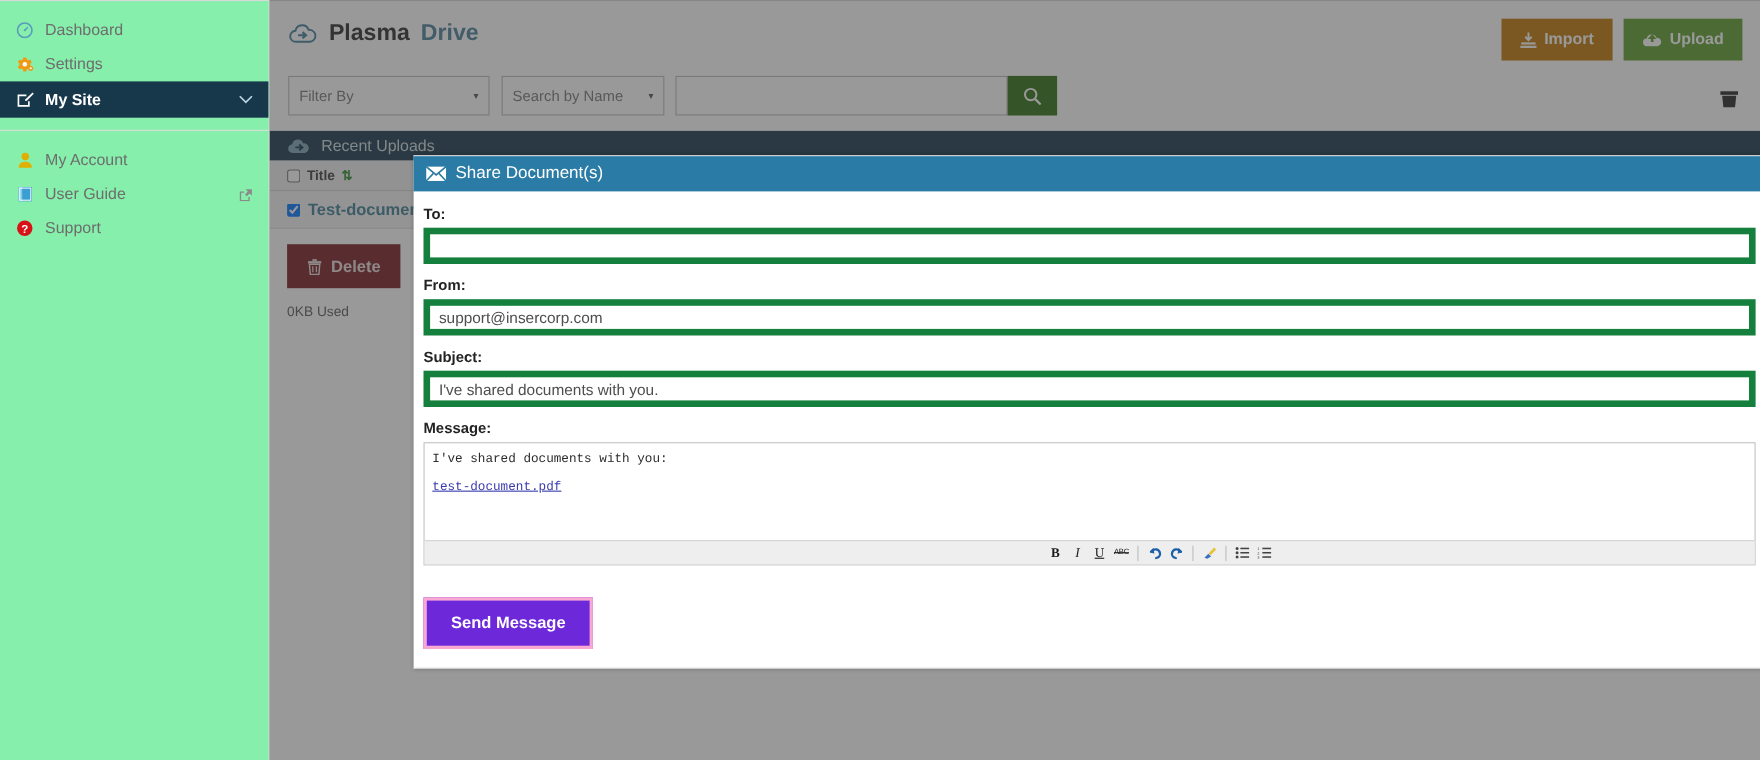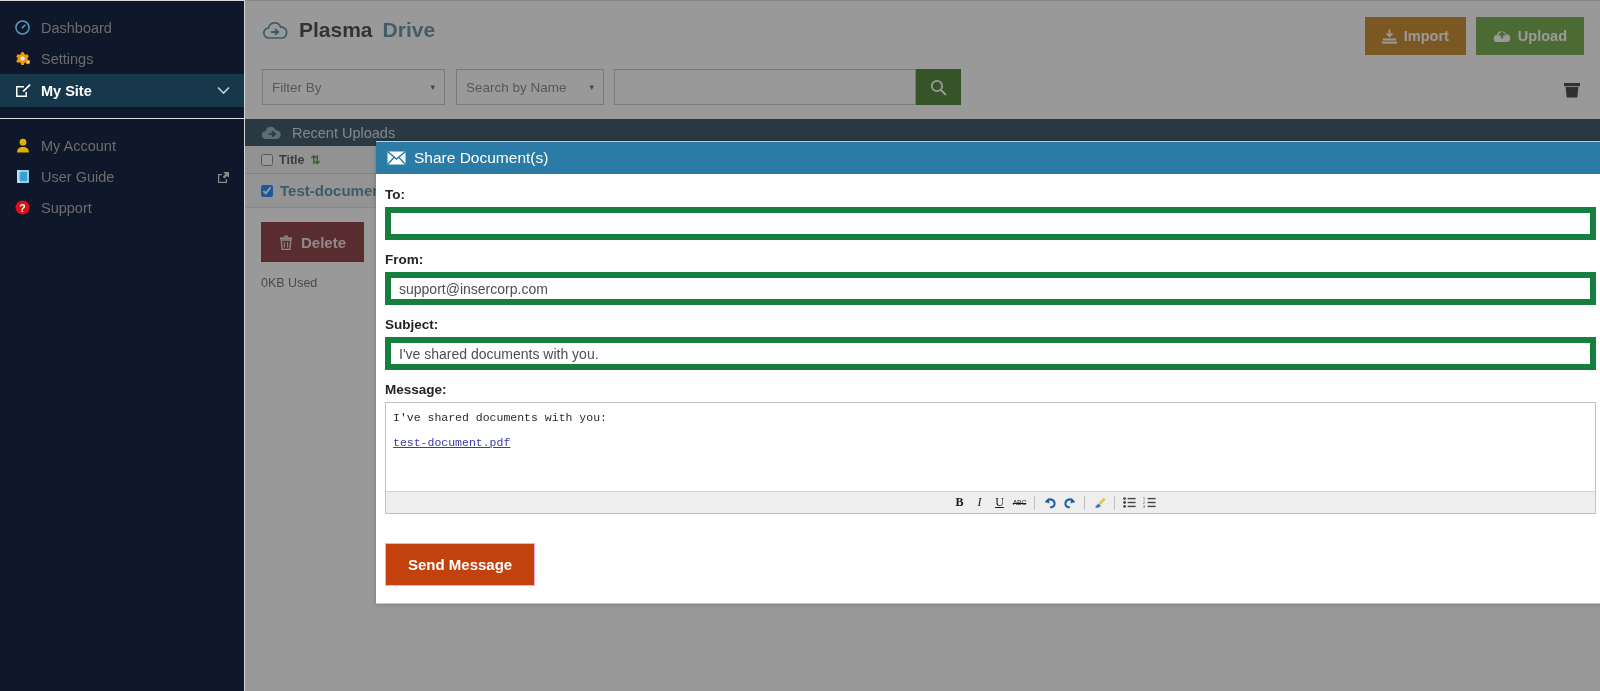--- a/index.html
+++ b/index.html
@@ -19,21 +19,21 @@
   .top-strip .cell { border-right: 1px solid #c9c9c9; height: 100%; }
   .top-strip .c1 { width: 38px; }
   .top-strip .c2 { width: 36px; }
   .top-strip .c3 { width: 36px; }
   .top-strip .c4 { flex: 1; border-right: none; }
   .top-strip .c5 { width: 92px; background: #53a22b; border: 1px solid #3d7a1f; border-right:none;}
 
   
   .sidebar {
     position: absolute; top: 0; left: 0; width: 245px; height: 691px;
-    background: #0f172a; border-right: 1px solid #d5d5d5;
+    background: #86efac; border-right: 1px solid #d5d5d5;
     border-top: 1px solid #d8d8d8;
     z-index: 5;
   }
   .nav-item {
     display: flex; align-items: center; gap: 10px;
     height: 31px; padding: 0 14px;
     font-size: 14.5px; color: #6d6d6d;
     cursor: pointer; position: relative;
   }
   .nav-item .label { white-space: nowrap; }
@@ -156,21 +156,21 @@
     height: 22px; background: #eeeeee; border-top: 1px solid #d3d3d3;
     display: flex; align-items: center; justify-content: flex-start;
     padding-left: 565px; gap: 3px;
   }
   .tb {
     width: 17px; height: 17px; display: flex; align-items: center; justify-content: center;
     font-size: 12px; color: #1a1a1a; cursor: pointer;
   }
   .tb-sep { width: 1px; height: 14px; background: #bdbdbd; margin: 0 3px; }
   .sendbtn {
-    margin-top: 17px; background: #c2410c; border: 1px solid #f9a8d4;
+    margin-top: 17px; background: #6d28d9; border: 3px solid #f9a8d4;
     color: #ffffff; font-size: 15px; font-weight: bold;
     padding: 12px 22px; cursor: pointer;
     font-family: "Liberation Sans", sans-serif;
   }
   svg { display: block; }
 </style>
 </head>
 <body>
 
 <div id="app">

